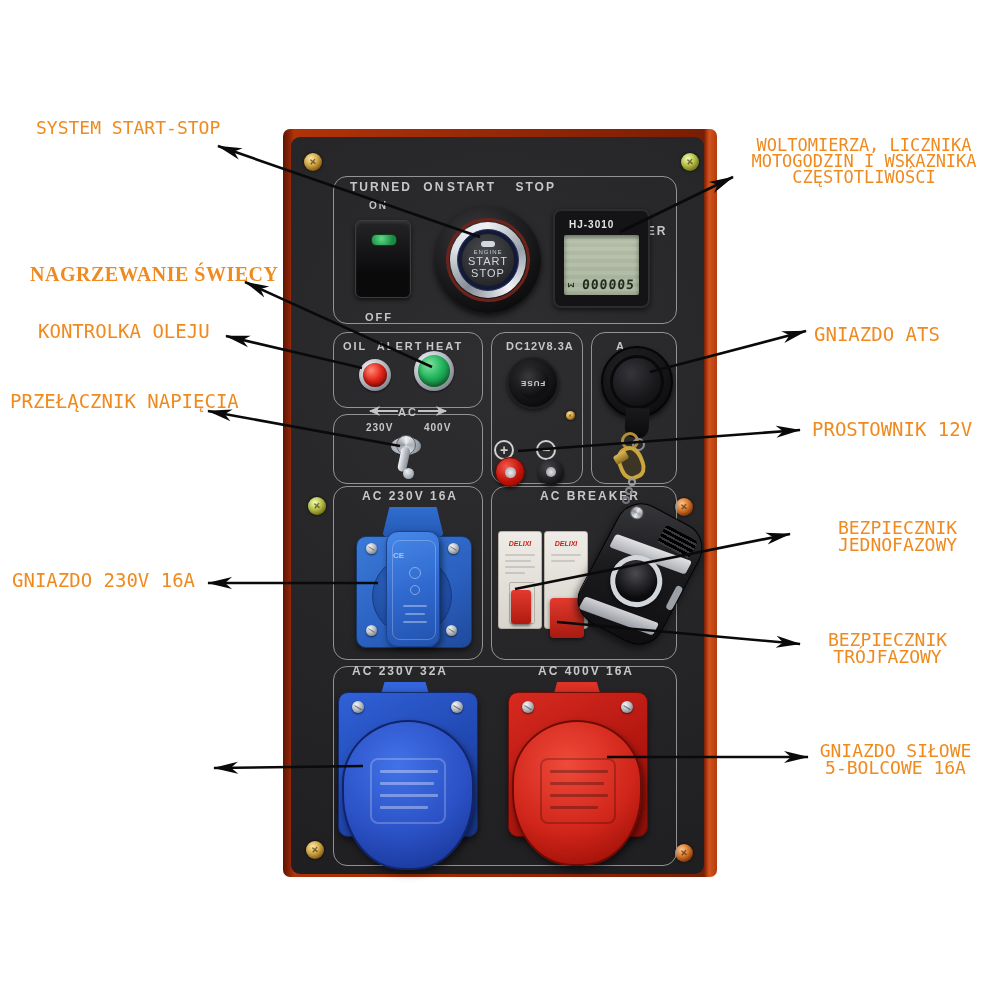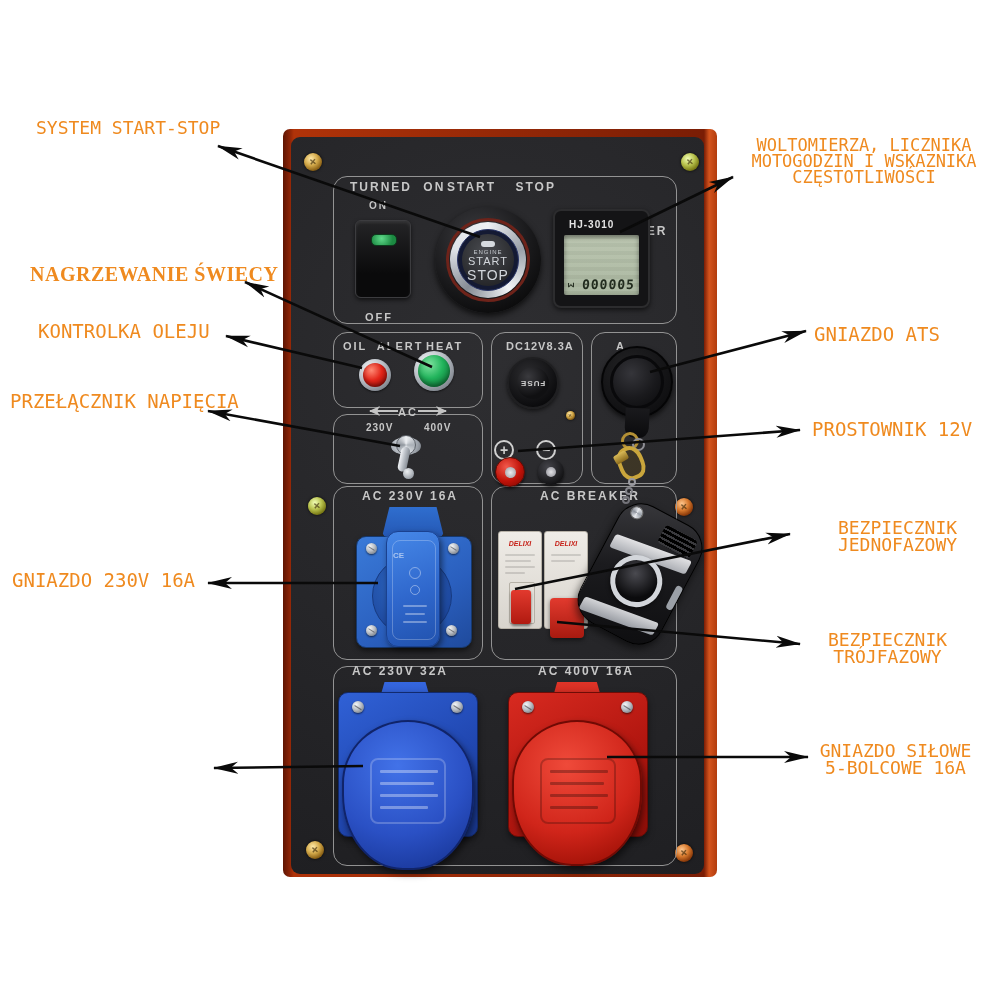--- a/index.html
+++ b/index.html
@@ -88,21 +88,21 @@
            background:radial-gradient(circle at 40% 30%,#3c3c40,#19191b 55%,#000 100%);box-shadow:0 3px 6px rgba(0,0,0,.7);"></div>
       <div class="abs circle" style="left:155px;top:81px;width:84px;height:84px;border:3px solid #6e231a;box-sizing:border-box;"></div>
       <div class="abs circle" style="left:159px;top:85px;width:76px;height:76px;
            background:conic-gradient(#eef0f4,#9aa0a8,#f2f4f6,#868c95,#dfe3e8,#eef0f4);"></div>
       <div class="abs circle" style="left:166px;top:92px;width:62px;height:62px;background:#141a33;border:1px solid #2a3566;box-sizing:border-box;"></div>
       <div class="abs circle" style="left:171px;top:97px;width:52px;height:52px;display:flex;flex-direction:column;align-items:center;
            background:radial-gradient(circle at 45% 35%,#4a4c51,#26272a 75%);">
         <div style="width:14px;height:6px;border-radius:3px;background:#d6dadf;margin-top:7px;"></div>
         <span style="font-size:6px;color:#c4c8cd;letter-spacing:1px;margin-top:2px;">ENGINE</span>
         <span style="font-size:11px;color:#d2d6db;letter-spacing:1px;">START</span>
-        <span style="font-size:14px;color:#d2d6db;letter-spacing:1px;">STOP</span>
+        <span style="font-size:11px;color:#d2d6db;letter-spacing:1px;">STOP</span>
       </div>
 
       <div class="abs" style="left:262px;top:72px;width:97px;height:99px;border-radius:8px;background:#141416;border:2px solid #2c2c2e;
            box-sizing:border-box;box-shadow:0 2px 5px rgba(0,0,0,.6);">
         <span style="position:absolute;left:14px;top:8px;font-size:10px;color:#e4e4e4;letter-spacing:1px;font-weight:bold;">HJ-3010</span>
         <div style="position:absolute;left:9px;top:24px;width:75px;height:60px;border-radius:2px;
              background:linear-gradient(180deg,#b9c4ae,#a8b59e);box-shadow:inset 0 2px 5px rgba(0,0,0,.45);">
           <div style="position:absolute;inset:0;background:repeating-linear-gradient(180deg,rgba(0,0,0,.03) 0 4px,rgba(255,255,255,.04) 4px 8px);"></div>
           <span style="position:absolute;left:4px;bottom:5px;font-size:9px;color:#2a3326;transform:rotate(-90deg);font-weight:bold;">Σ</span>
           <span style="position:absolute;right:4px;bottom:3px;font-family:'DejaVu Sans Mono',monospace;font-weight:bold;

